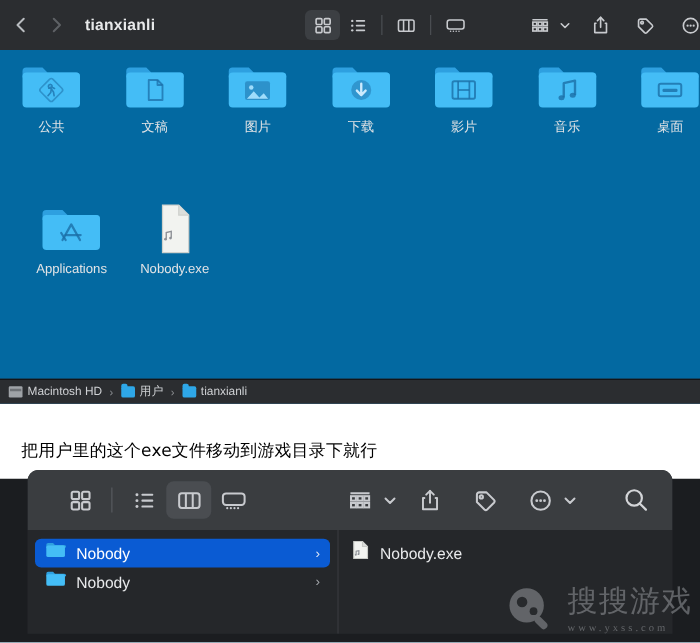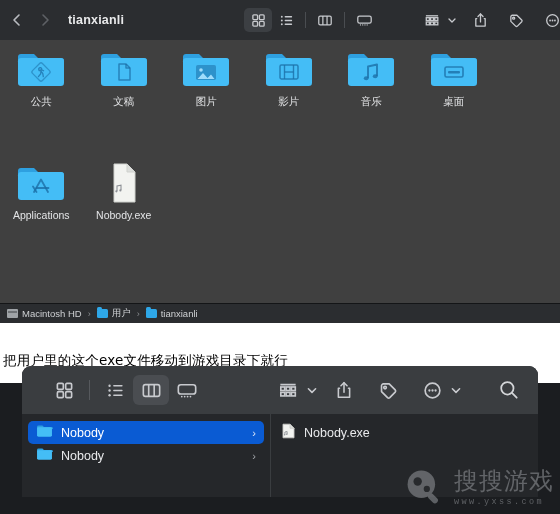--- a/index.html
+++ b/index.html
@@ -40,32 +40,32 @@
   .tb-sep { width: 1px; height: 16px; background: #4a4d51; margin: 0 5px; }
   .tb-gap { width: 16px; }
   .tb-gap-s { width: 8px; }
   .tb-chev { width: 12px; height: 12px; display: flex; align-items: center; justify-content: center; }
 
   
   .ic { stroke: #c8cace; fill: none; stroke-width: 1.4; }
   .ic-f { fill: #c8cace; stroke: none; }
 
   
-  .win1-body { position: relative; height: 283px; width: 100%; background: #404040; }
+  .win1-body { position: relative; height: 283px; width: 100%; background: #0369a1; }
   .grid-row { display: flex; }
   .cell {
     width: 82.5px; display: flex; flex-direction: column; align-items: center;
   }
   .folder-ico { width: 52px; height: 42px; position: relative; }
   .filelabel {
     margin-top: 5px; font-size: 10.5px; color: #e3e4e6; text-align: center;
     white-space: nowrap;
   }
   .row1 { position: absolute; left: 0; top: 8px; }
-  .row2 { position: absolute; left: 0; top: 122px; }
+  .row2 { position: absolute; left: 16px; top: 122px; }
 
   
   .pathbar {
     position: absolute; left: 0; bottom: 0; width: 100%; height: 20px;
     background: #2b2d30; display: flex; align-items: center; padding-left: 7px;
     gap: 4px; border-top: 1px solid #141517;
   }
   .pb-item { display: flex; align-items: center; gap: 4px; }
   .pb-text { font-size: 9.5px; color: #cfd1d4; }
   .pb-sep { font-size: 9px; color: #8b8e92; margin: 0 2px; }
@@ -73,34 +73,34 @@
   .hd-ico::after { content:""; position:absolute; left:1px; top:1.5px; width:9px; height:2px; background:#6e7276; }
   .mini-folder { width: 11px; height: 9px; background: #2ea7e8; border-radius: 1.5px; position: relative; }
   .mini-folder::before {
     content:""; position:absolute; left:0; top:-2px; width:5px; height:3px;
     background:#2ea7e8; border-radius:1.5px 1.5px 0 0;
   }
 
   
   .caption {
     position: absolute; left: 0; top: 343px; width: 560px; height: 35px;
-    background: #ffffff; display: flex; align-items: center; padding-left: 3px;
+    background: #ffffff; display: flex; align-items: center; padding-left: 17px;
   }
   .caption span {
     font-size: 13.5px; color: #000; font-family: "DejaVu Sans", sans-serif;
     letter-spacing: .2px;
   }
 
   
   .w2-backdrop {
     position: absolute; left: 0; top: 383px; width: 560px; height: 131px;
     background: #1b1d20;
   }
   .win2 {
-    position: absolute; left: 22px; top: 366px; width: 516px; height: 131px;
+    position: absolute; left: 22px; top: 376px; width: 516px; height: 131px;
     background: #25272a; border-radius: 9px 9px 0 0; overflow: hidden;
   }
   .win2-toolbar {
     position: relative; height: 48px; width: 100%; background: #3a3d40;
     display: flex; align-items: center;
   }
   .w2-left { display: flex; align-items: center; margin-left: 24px; }
   .w2-btn {
     width: 36px; height: 30px; display: flex; align-items: center; justify-content: center;
     border-radius: 6px;
@@ -132,21 +132,21 @@
   .col-right .crow { margin: 0 6px; padding-left: 4px; }
 
   
   .watermark {
     position: absolute; right: 6px; bottom: 4px; display: flex; align-items: center;
     gap: 7px; opacity: .58; pointer-events: none;
   }
   .wm-logo { width: 44px; height: 44px; }
   .wm-txt { display: flex; flex-direction: column; }
   .wm-cn { font-size: 24px; color: #8e9195; font-family: "DejaVu Sans", sans-serif; line-height: 1; letter-spacing: 1px; }
-  .wm-url { font-size: 8.5px; color: #8e9195; letter-spacing: 2.4px; margin-top: 4px; font-family: Liberation Mono, monospace; }
+  .wm-url { font-size: 8.5px; color: #8e9195; letter-spacing: 2.4px; margin-top: 4px; font-family: Liberation Serif, serif; }
 </style>
 </head>
 <body>
 
 <div id="root">
 
   <div class="win1">
 
     <div class="win1-toolbar">
       <div class="navbtns">
@@ -284,20 +284,31 @@
               <path d="M3 9 a3 3 0 0 1 3-3 h13 l4 4 h23 a3 3 0 0 1 3 3 v1 H3 Z" fill="#2ea0e0"></path>
               <rect x="3" y="10" width="46" height="28" rx="3.2" fill="#44bdf6"></rect>
               <rect x="16" y="17" width="20" height="15" rx="1.8" fill="#1b6fa8" opacity=".55"></rect>
               <circle cx="21" cy="22" r="1.8" fill="#9fdcfb"></circle>
               <path d="M17.5 31 L23 25 L27.5 30 L31 26.5 L34.5 31 Z" fill="#9fdcfb"></path>
             </svg>
           </div>
           <div class="filelabel">图片</div>
         </div>
 
+        <div class="cell">
+          <div class="folder-ico">
+            <svg width="52" height="42" viewBox="0 0 52 42">
+              <path d="M3 9 a3 3 0 0 1 3-3 h13 l4 4 h23 a3 3 0 0 1 3 3 v1 H3 Z" fill="#2ea0e0"></path>
+              <rect x="3" y="10" width="46" height="28" rx="3.2" fill="#44bdf6"></rect>
+              <circle cx="26" cy="24" r="8" fill="#1b6fa8" opacity=".5"></circle>
+              <path d="M26 19 v9 M22.5 24.5 L26 28.2 L29.5 24.5" stroke="#cbeafd" stroke-width="1.9" fill="none" stroke-linecap="round" stroke-linejoin="round"></path>
+            </svg>
+          </div>
+          <div class="filelabel">下载</div>
+        </div>
 
         <div class="cell">
           <div class="folder-ico">
             <svg width="52" height="42" viewBox="0 0 52 42">
               <path d="M3 9 a3 3 0 0 1 3-3 h13 l4 4 h23 a3 3 0 0 1 3 3 v1 H3 Z" fill="#2ea0e0"></path>
               <rect x="3" y="10" width="46" height="28" rx="3.2" fill="#44bdf6"></rect>
               <rect x="17" y="17" width="18" height="14" rx="1.4" fill="none" stroke="#1b6fa8" stroke-width="1.5" opacity=".8"></rect>
               <line x1="21.5" y1="17" x2="21.5" y2="31" stroke="#1b6fa8" stroke-width="1.4" opacity=".8"></line>
               <line x1="30.5" y1="17" x2="30.5" y2="31" stroke="#1b6fa8" stroke-width="1.4" opacity=".8"></line>
               <line x1="21.5" y1="24" x2="30.5" y2="24" stroke="#1b6fa8" stroke-width="1.4" opacity=".8"></line>

